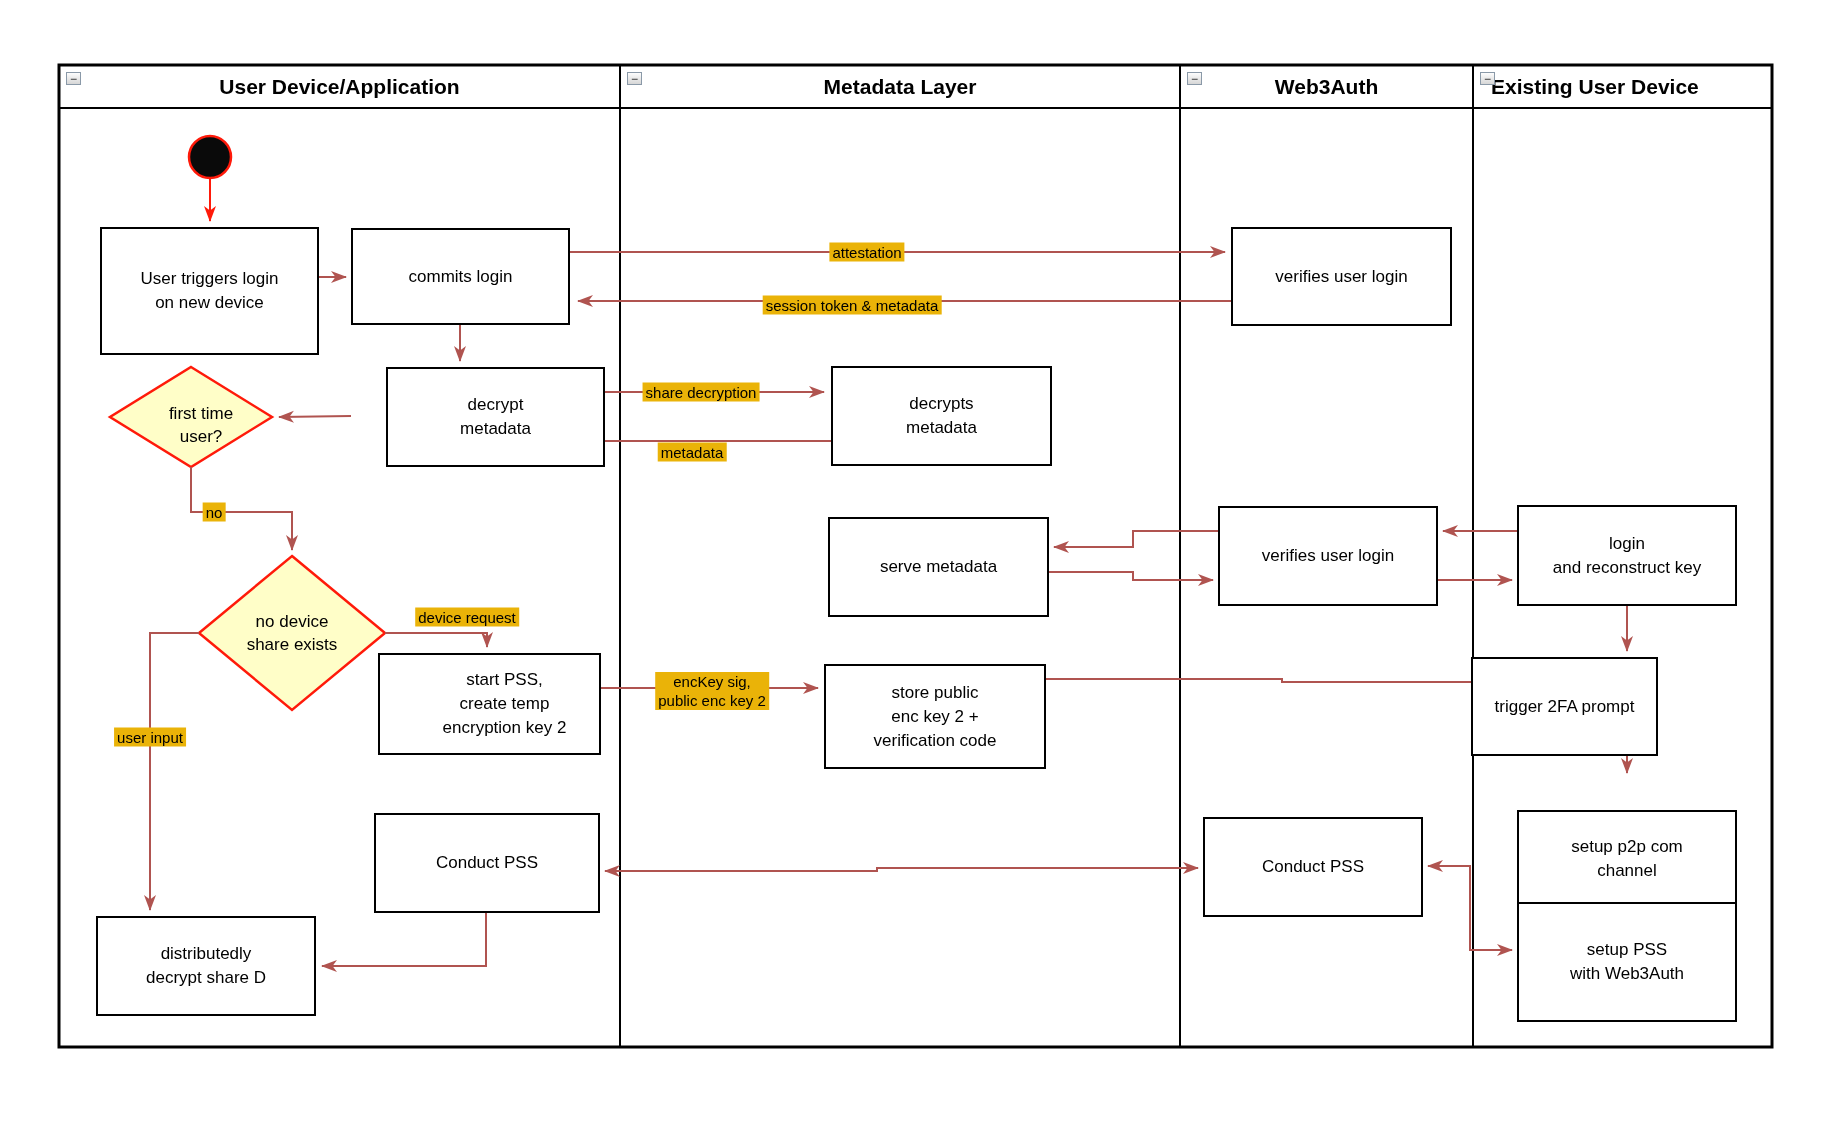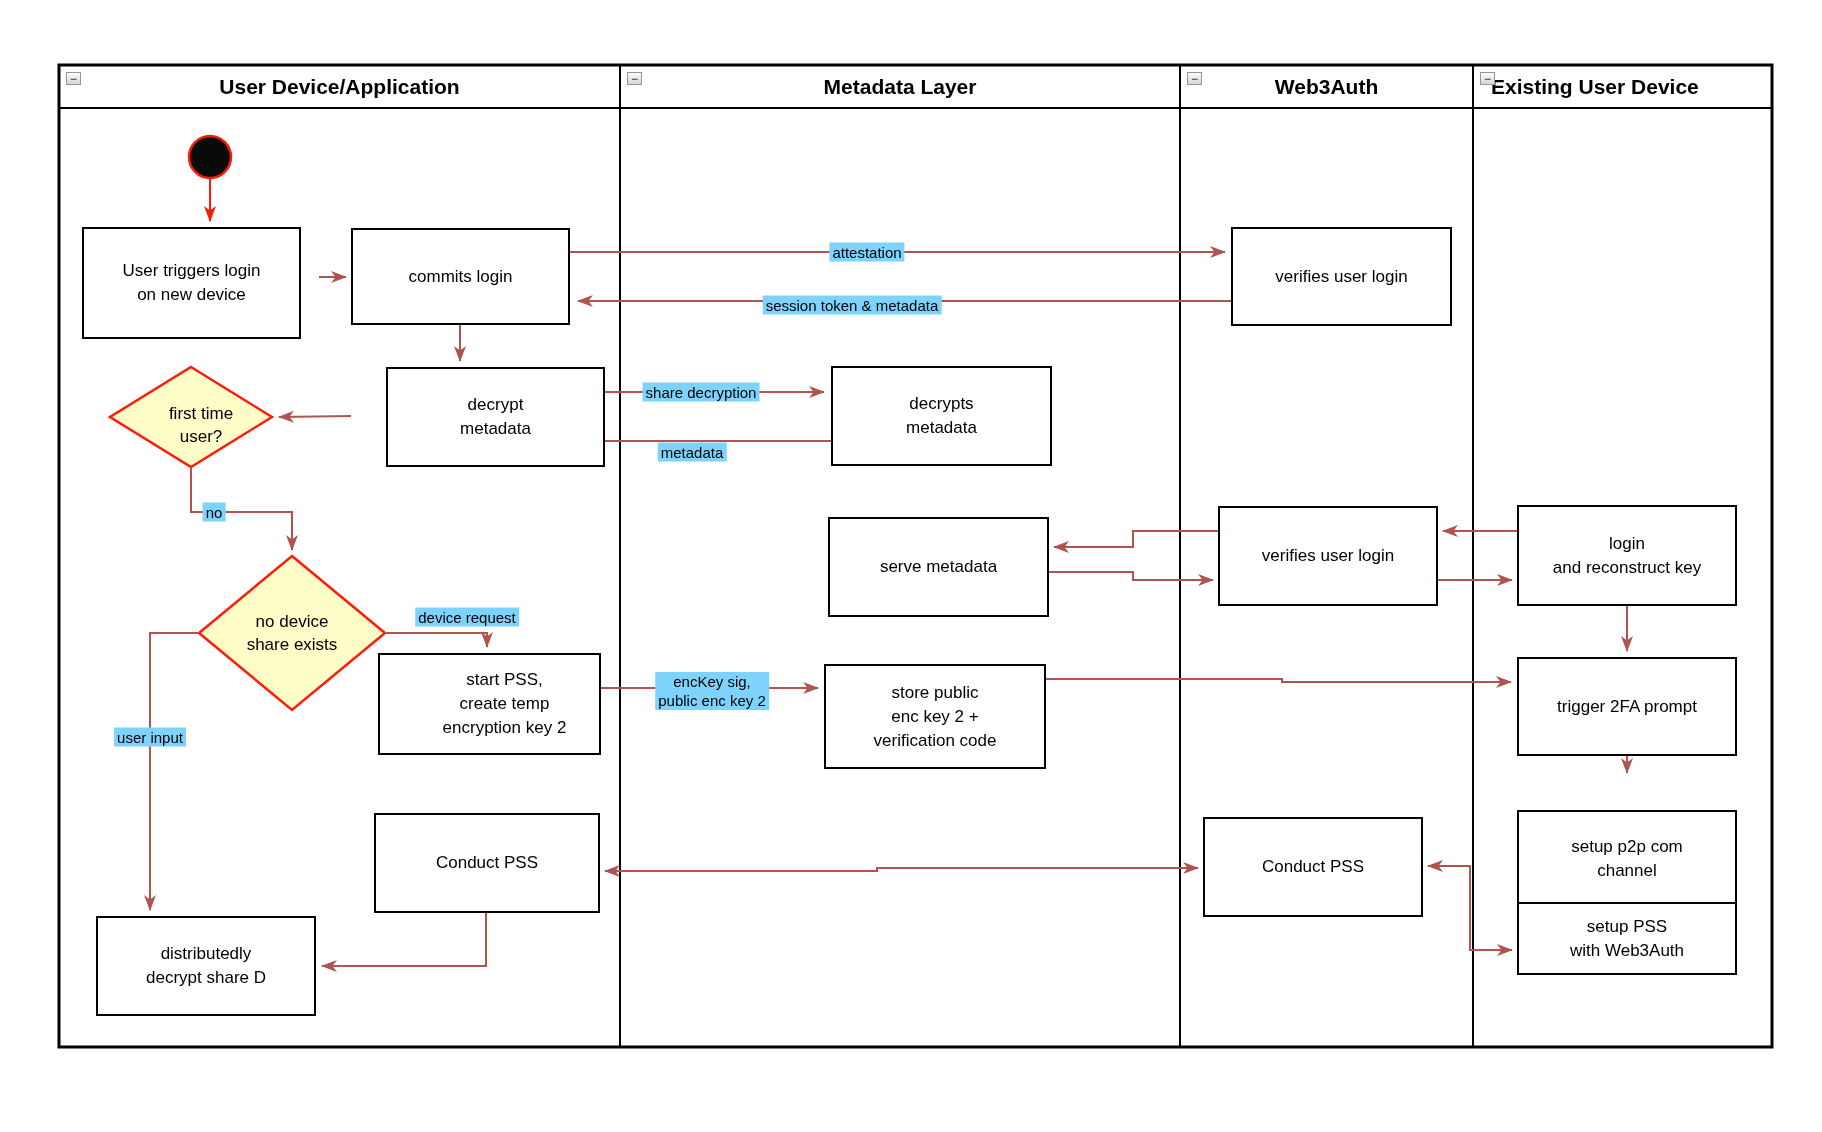--- a/index.html
+++ b/index.html
@@ -9,21 +9,21 @@
   .hdr{position:absolute;top:65px;height:43px;z-index:2;display:flex;align-items:center;justify-content:center;}
   .hdr .title{font-weight:bold;font-size:21px;white-space:nowrap;}
   .hdr.leftalign{justify-content:flex-start;padding-left:18px;box-sizing:border-box;}
   .collapse-btn{position:absolute;left:7px;top:7px;width:15px;height:13px;border:1px solid #8a99a8;
                 background:linear-gradient(#fdfdfd,#d6d6d6);display:flex;align-items:center;justify-content:center;
                 font-size:12px;line-height:1;color:#222;box-sizing:border-box;cursor:pointer;}
   .node{position:absolute;border:2px solid #000;background:#fff;z-index:3;display:flex;align-items:center;justify-content:center;box-sizing:border-box;}
   .nlabel{font-size:17px;line-height:24px;text-align:center;white-space:pre-line;}
   .dlabel{position:absolute;z-index:4;display:flex;align-items:center;justify-content:center;
           font-size:17px;line-height:23px;text-align:center;white-space:pre-line;transform:translate(-50%,-50%);}
-  .elabel{position:absolute;z-index:5;transform:translate(-50%,-50%);background:#7dd3fc;padding:0 3px;
+  .elabel{position:absolute;z-index:5;transform:translate(-50%,-50%);background:#eab308;padding:0 3px;
           font-size:15px;line-height:19px;text-align:center;white-space:pre-line;}
 </style>
 </head>
 <body>
 
 <div class="canvas">
 
   <svg class="wires" width="1822" height="1132">
     <defs>
       <marker id="ab" markerUnits="userSpaceOnUse" markerWidth="18" markerHeight="14" refX="15" refY="6" orient="auto">
@@ -87,21 +87,21 @@
   </div>
   <div class="hdr" style="left:1180px;width:293px;">
     <span class="collapse-btn">−</span>
     <span class="title">Web3Auth</span>
   </div>
   <div class="hdr leftalign" style="left:1473px;width:299px;">
     <span class="collapse-btn">−</span>
     <span class="title">Existing User Device</span>
   </div>
 
-  <div class="node" style="left:82px;top:227px;width:219px;height:112px;">
+  <div class="node" style="left:100px;top:227px;width:219px;height:128px;">
     <span class="nlabel">User triggers login
 on new device</span>
     </div>
   <div class="node" style="left:351px;top:228px;width:219px;height:97px;">
     <span class="nlabel">commits login</span>
     </div>
   <div class="node" style="left:351px;top:367px;width:219px;height:100px;margin-left:35px;">
     <span class="nlabel">decrypt
 metadata</span>
     </div>
@@ -143,28 +143,28 @@
     <span class="nlabel">verifies user login</span>
     </div>
   <div class="node" style="left:1203px;top:817px;width:220px;height:100px;">
     <span class="nlabel">Conduct PSS</span>
     </div>
 
   <div class="node" style="left:1517px;top:505px;width:220px;height:101px;">
     <span class="nlabel">login
 and reconstruct key</span>
     </div>
-  <div class="node" style="left:1517px;top:657px;width:220px;height:99px;">
+  <div class="node" style="left:1471px;top:657px;width:187px;height:99px;">
     <span class="nlabel">trigger 2FA prompt</span>
     </div>
   <div class="node" style="left:1517px;top:810px;width:220px;height:98px;">
     <span class="nlabel">setup p2p com
 channel</span>
     </div>
-  <div class="node" style="left:1517px;top:902px;width:220px;height:73px;">
+  <div class="node" style="left:1517px;top:902px;width:220px;height:120px;">
     <span class="nlabel">setup PSS
 with Web3Auth</span>
     </div>
 
   <div class="elabel" style="left:867px;top:252px;">attestation</div>
   <div class="elabel" style="left:852px;top:305px;">session token &amp; metadata</div>
   <div class="elabel" style="left:701px;top:392px;">share decryption</div>
   <div class="elabel" style="left:692px;top:452px;">metadata</div>
   <div class="elabel" style="left:214px;top:512px;">no</div>
   <div class="elabel" style="left:467px;top:617px;">device request</div>

